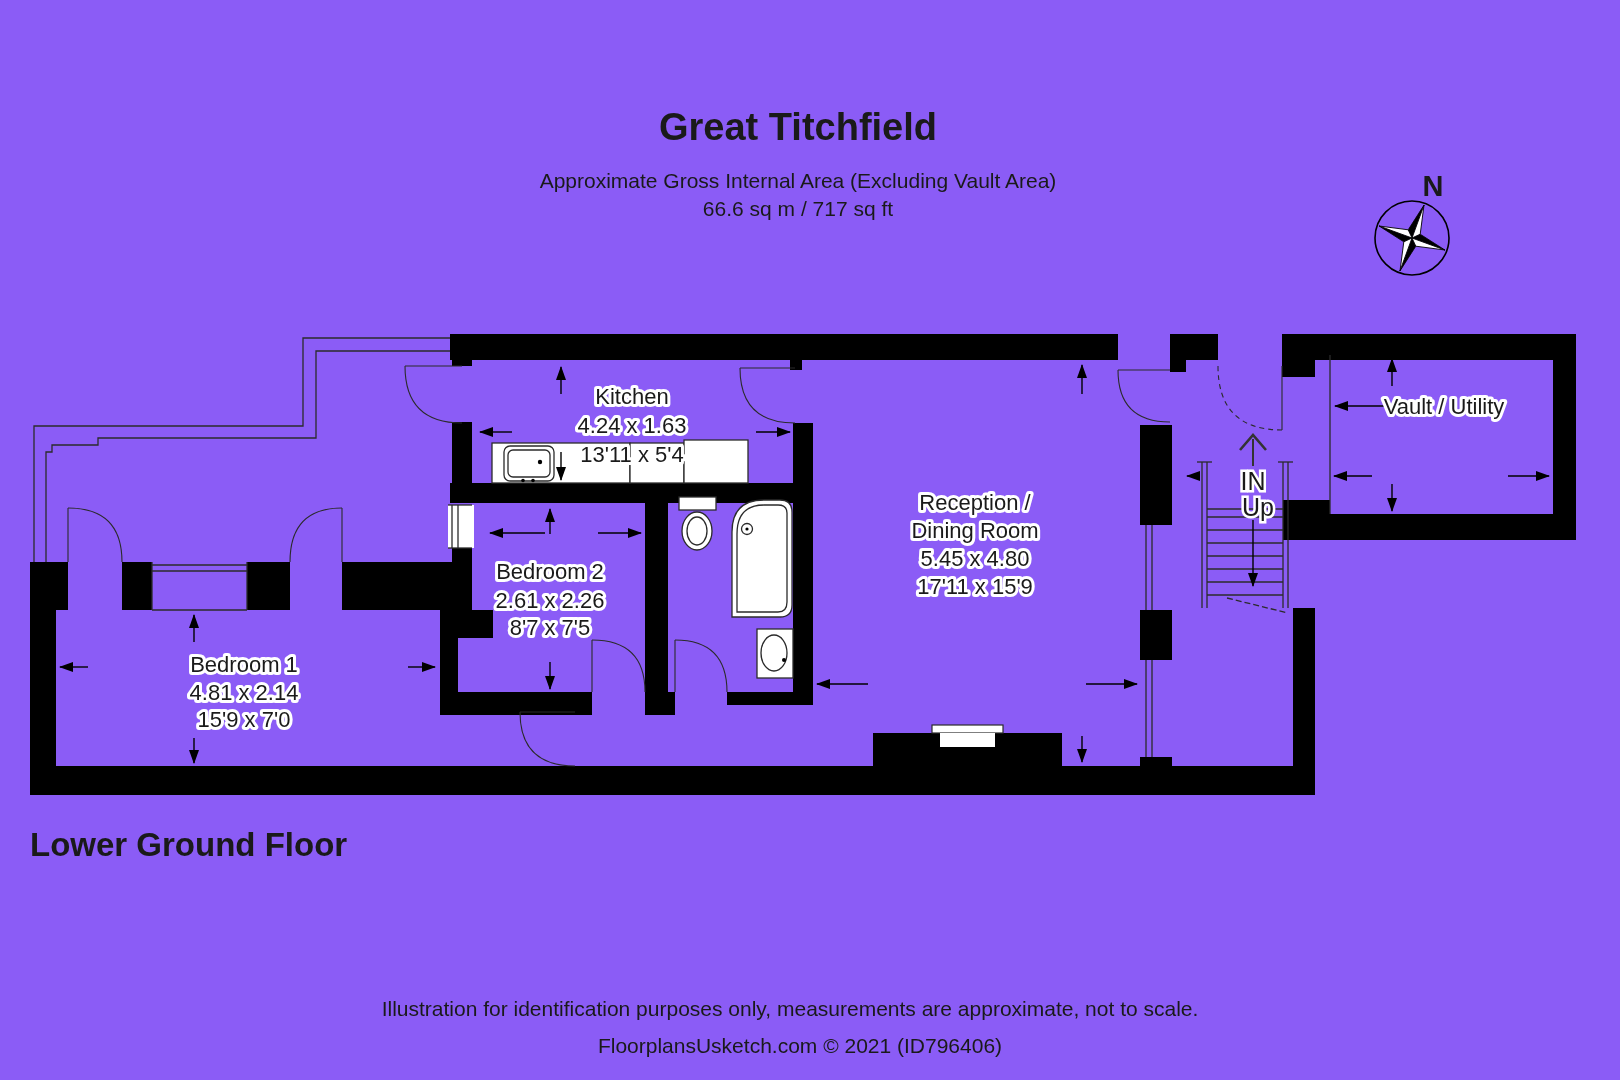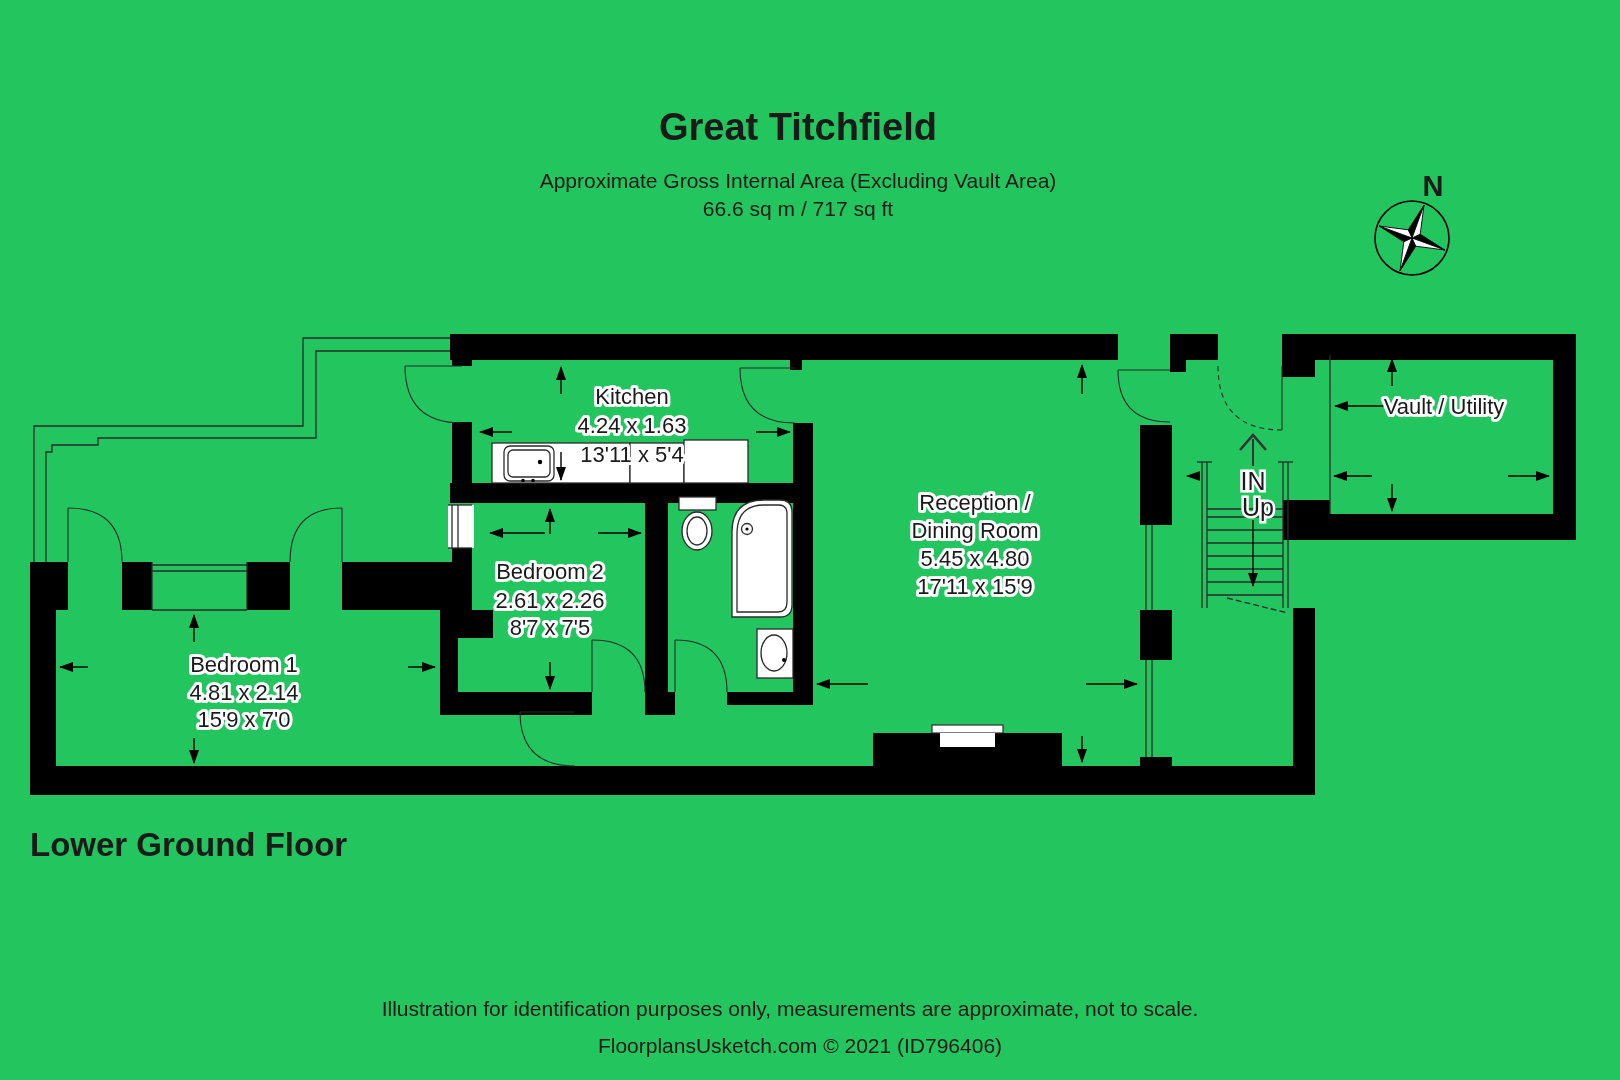--- a/index.html
+++ b/index.html
@@ -1,16 +1,16 @@
 <!DOCTYPE html>
 <html><head>
 <meta charset="utf-8">
 <style>
   html,body{margin:0;padding:0;background:#ffffff;}
-  .page{width:1620px;height:1080px;position:relative;background:#22c55e;overflow:hidden;}
+  .page{width:1620px;height:1080px;position:relative;background:#8b5cf6;overflow:hidden;}
   svg{display:block;}
   text{font-family:"Liberation Sans", sans-serif;fill:#1a1a1a;}
   .t-title{font-size:38px;font-weight:bold;text-anchor:middle;}
   .t-sub{font-size:21px;text-anchor:middle;}
   .t-room{font-size:22px;text-anchor:middle;paint-order:stroke;stroke:#ffffff;stroke-width:6px;stroke-linejoin:round;}
   .t-stair{font-size:25px;text-anchor:middle;paint-order:stroke;stroke:#ffffff;stroke-width:5px;}
   .t-floor{font-size:33px;font-weight:bold;text-anchor:start;}
   .t-foot{font-size:21px;text-anchor:middle;}
   .t-north{font-size:29px;font-weight:bold;text-anchor:middle;}
   .wall{fill:#000000;stroke:none;}

